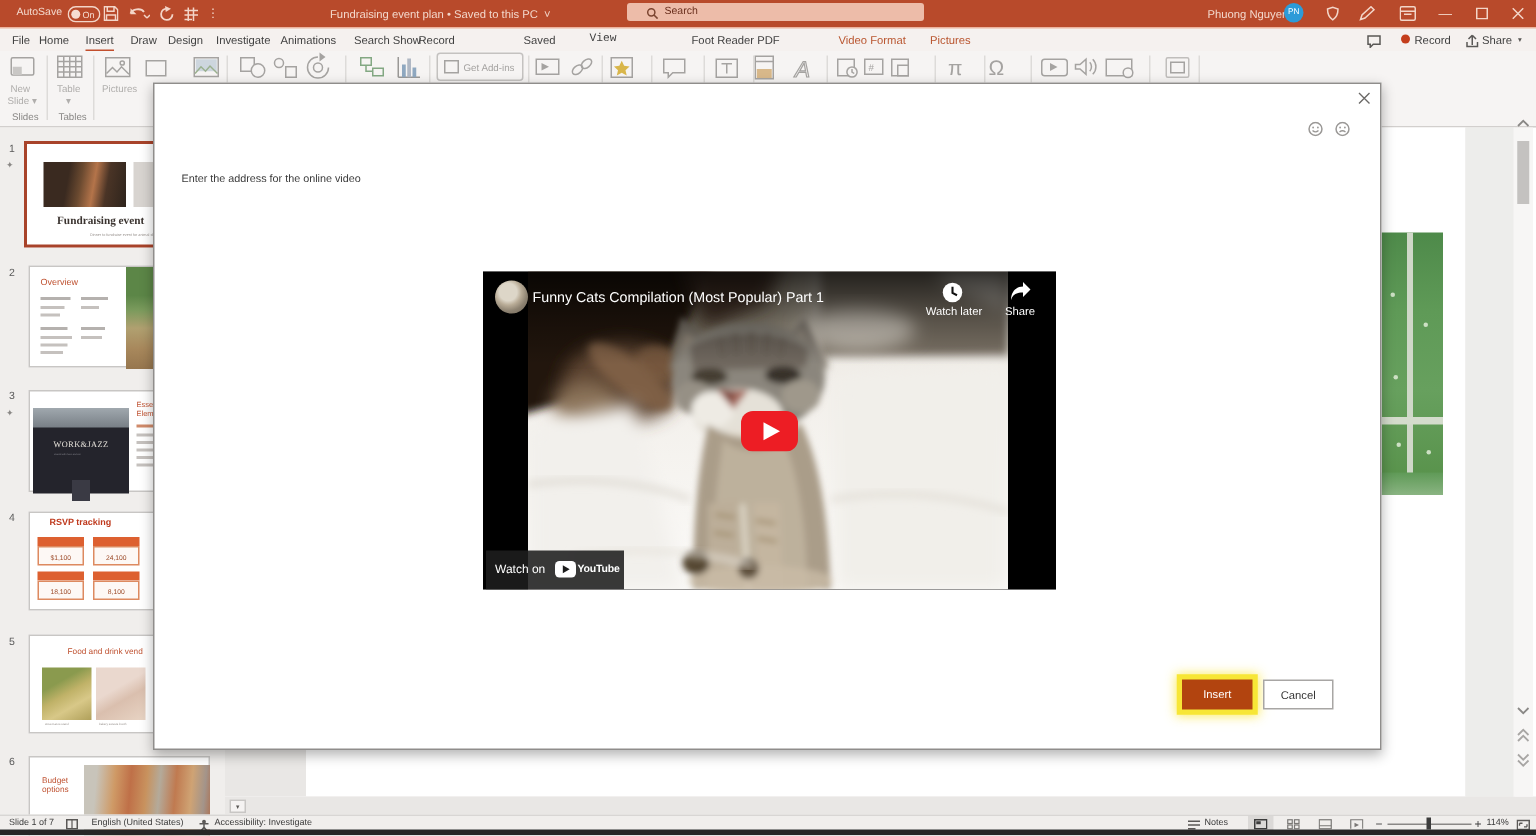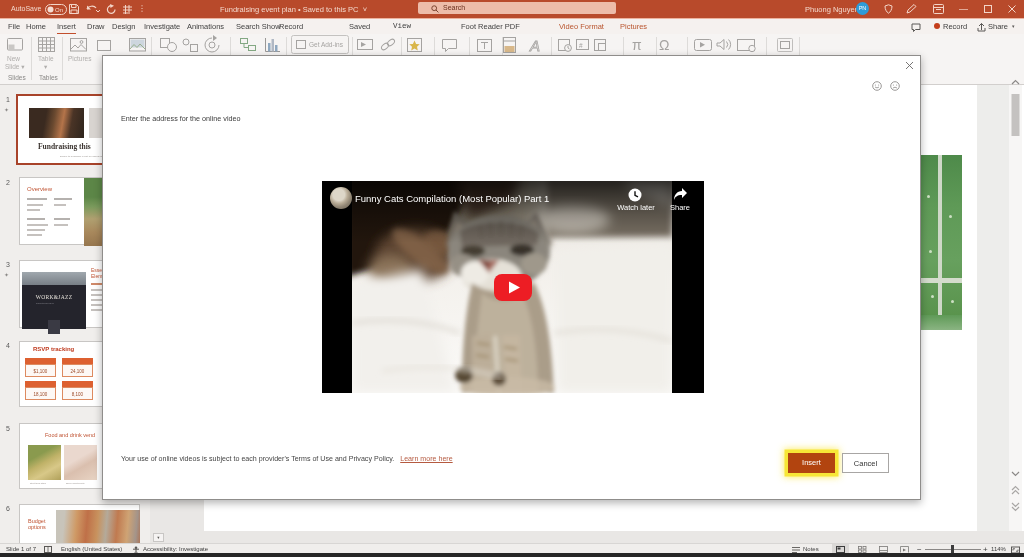--- a/index.html
+++ b/index.html
@@ -253,21 +253,21 @@
     <span class="slnum" style="left:6px; top:176px;">3</span>
     <span class="slnum" style="left:4px; top:186px; color:#8a8886; font-size:6px;">✦</span>
     <span class="slnum" style="left:6px; top:257px;">4</span>
     <span class="slnum" style="left:6px; top:340px;">5</span>
     <span class="slnum" style="left:6px; top:420px;">6</span>
   </div>
 
   <div class="abs" style="left:16px; top:94px; width:126px; height:71px; border:2px solid #a8432a; background:#fff;">
     <div class="abs" style="left:11px; top:12px; width:55px; height:30px; background:linear-gradient(100deg,#3a2a20 0 30%,#6b4a30 45%,#b4744a 60%,#4a3426 75%,#2e241c);"></div>
     <div class="abs" style="left:71px; top:12px; width:34px; height:30px; background:#d8d4d0;"></div>
-    <div class="abs" style="left:20px; top:46px; width:100px; font-family:'Liberation Serif',serif; font-size:7.5px; font-weight:bold; color:#3b3430;">Fundraising this</div>
+    <div class="abs" style="left:20px; top:46px; width:100px; font-family:'Liberation Serif',serif; font-size:7.5px; font-weight:bold; color:#3b3430;">Fundraising event</div>
     <div class="abs" style="left:42px; top:59px; width:80px; height:2.5px; font-size:2.5px; color:#9a9490;">Dinner to fundraise event for animal shelter</div>
   </div>
 
   <div class="thumb" style="top:177px; height:68px;">
     <span class="abs" style="left:7px; top:8px; font-size:6px; color:#bf5130;">Overview</span>
     <div class="abs" style="left:7px; top:20px; width:20px; height:2px; background:#b5b1ae;"></div>
     <div class="abs" style="left:34px; top:20px; width:18px; height:2px; background:#b5b1ae;"></div>
     <div class="abs" style="left:7px; top:26px; width:16px; height:2px; background:#c5c1be;"></div>
     <div class="abs" style="left:34px; top:26px; width:12px; height:2px; background:#c5c1be;"></div>
     <div class="abs" style="left:7px; top:31px; width:13px; height:2px; background:#c5c1be;"></div>
@@ -529,18 +529,25 @@
       <svg style="position:absolute; left:351px; top:6px;" width="15" height="14" viewBox="0 0 15 14">
           <path d="M9 1 L14 6 L9 11 V8 C4 8 2 10 1 13 C1 8 4 4 9 4 Z" fill="#fff"></path>
         </svg>
       <div style="position:absolute; left:344px; top:22px; width:28px; text-align:center; font-size:7.5px; color:#fff;">Share</div>
       
       <svg style="position:absolute; left:172px; top:93px;" width="38" height="27" viewBox="0 0 38 27">
         <rect x="0" y="0" width="38" height="27" rx="8" fill="#ed1d24"></rect>
         <path d="M15 7.5 L26 13.5 L15 19.5 Z" fill="#fff"></path>
       </svg>
       
+      <div style="position:absolute; left:2px; top:186px; width:92px; height:26px; background:rgba(30,30,30,0.88);">
+        <span style="position:absolute; left:6px; top:8px; font-size:8px; color:#fff;">Watch on</span>
+        <svg style="position:absolute; left:46px; top:7px;" width="14" height="12" viewBox="0 0 14 12">
+          <rect x="0" y="0" width="14" height="11" rx="3" fill="#fff"></rect>
+          <path d="M5.2 2.8 L9.8 5.5 L5.2 8.2 Z" fill="#1c1c1c"></path>
+        </svg>
+        <span style="position:absolute; left:61px; top:8.5px; font-size:7px; font-weight:bold; color:#fff; letter-spacing:-0.1px;">YouTube</span>
+      </div>
     </div>
-    <div id="footer-text">Your use of online videos is subject to each provider's Terms of Use and Privacy Policy. &nbsp; <span style="color:#b55a40; text-decoration:underline;">Learn more here</span></div>
     <div id="btn-insert">Insert</div>
     <div id="btn-cancel">Cancel</div>
   </div>
 </div>
 
 </body></html>

